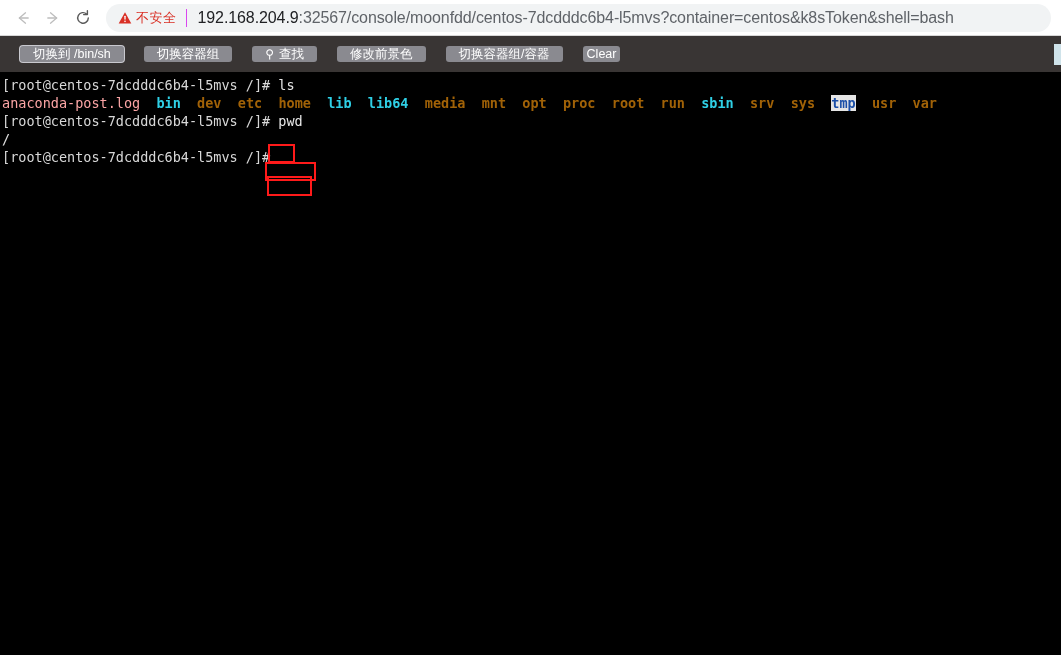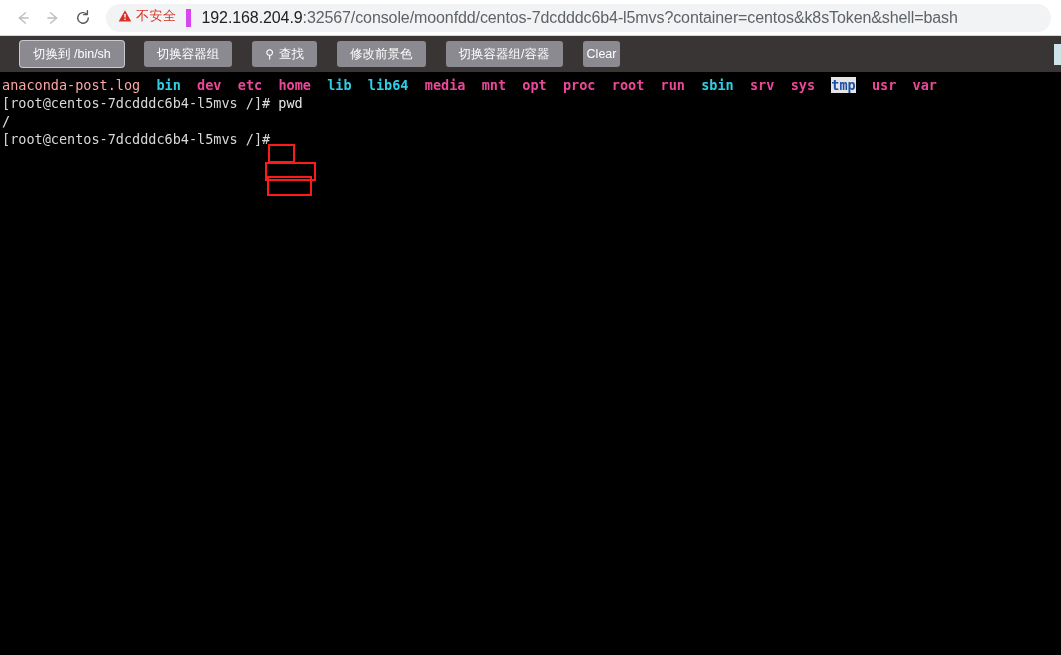--- a/index.html
+++ b/index.html
@@ -29,23 +29,23 @@
   .omnibox {
     flex: 1;
     height: 28px; margin-left: 8px; margin-right: 10px;
     background: #f1f3f4;
     border-radius: 14px;
     display: flex; align-items: center;
     padding: 0 14px 0 12px;
     overflow: hidden;
   }
   .security-chip {
-    display: flex; align-items: flex-start; flex: 0 0 auto;
+    display: flex; align-items: center; flex: 0 0 auto;
     padding-right: 9px;
-    border-right: 5px solid #d946ef;
+    border-right: 1px solid #d946ef;
     margin-right: 11px;
     height: 18px;
   }
   .warn-icon { width: 14px; height: 14px; margin-right: 4px; flex: 0 0 auto; }
   .security-text {
     color: #d93025; font-size: 13px; line-height: 14px;
     white-space: nowrap; letter-spacing: 0.5px;
   }
   .url-text {
     font-size: 16px; white-space: nowrap; overflow: hidden;
@@ -60,21 +60,21 @@
     background: #393534;
     display: flex; align-items: center;
     padding-left: 20px;
     gap: 20px;
   }
   .tb-btn {
     background: #8a8a90;
     color: #ffffff;
     border: none;
     border-radius: 3px;
-    height: 26px;
+    height: 16px;
     padding: 0 13px;
     font-size: 12.5px;
     font-family: "Liberation Sans", sans-serif;
     cursor: pointer;
     display: flex; align-items: center; justify-content: flex-end;
     gap: 5px;
     white-space: nowrap;
     line-height: 1;
   }
   .tb-btn.focused { box-shadow: 0 0 0 1px #c9c9cf; }
@@ -96,21 +96,21 @@
     padding: 4px 0 0 2px;
     font-family: "DejaVu Sans Mono", "Liberation Mono", monospace;
     font-size: 13.5px;
     line-height: 18px;
     color: #d0d0d0;
     overflow: hidden;
   }
   .term-line { white-space: pre; height: 18px; }
   .prompt { color: #d8d8d8; }
   .c-white { color: #fca5a5; }
-  .c-dir   { color: #ec4899; font-weight: bold; }
+  .c-dir   { color: #a16207; font-weight: bold; }
   .c-link  { color: #2fd0e6; font-weight: bold; }
   .c-sticky{ background: #e5e5e5; color: #1b4fa8; font-weight: bold; }
   .c-out   { color: #e0e0e0; }
 
   .cmd { position: relative; color: #e6e6e6; }
 
   
   .anno {
     position: absolute;
     border: 2px solid #ff1a1a;
@@ -176,20 +176,21 @@
   <button class="tb-btn">
     <span>切换容器组/容器</span>
   </button>
   <button class="tb-btn clear-btn">
     <span>Clear</span>
   </button>
   <div class="toolbar-edge"></div>
 </div>
 
 <div class="terminal" id="terminal">
+    <div class="term-line"><span class="prompt">[root@centos-7dcdddc6b4-l5mvs /]# </span><span class="cmd">ls</span></div>
     <div class="term-line"><span class="c-white">anaconda-post.log</span><span>  </span><span class="c-link">bin</span><span>  </span><span class="c-dir">dev</span><span>  </span><span class="c-dir">etc</span><span>  </span><span class="c-dir">home</span><span>  </span><span class="c-link">lib</span><span>  </span><span class="c-link">lib64</span><span>  </span><span class="c-dir">media</span><span>  </span><span class="c-dir">mnt</span><span>  </span><span class="c-dir">opt</span><span>  </span><span class="c-dir">proc</span><span>  </span><span class="c-dir">root</span><span>  </span><span class="c-dir">run</span><span>  </span><span class="c-link">sbin</span><span>  </span><span class="c-dir">srv</span><span>  </span><span class="c-dir">sys</span><span>  </span><span class="c-sticky">tmp</span><span>  </span><span class="c-dir">usr</span><span>  </span><span class="c-dir">var</span></div>
     <div class="term-line"><span class="prompt">[root@centos-7dcdddc6b4-l5mvs /]# </span><span class="cmd">pwd</span></div>
     <div class="term-line"><span class="c-out">/</span></div>
     <div class="term-line"><span class="prompt">[root@centos-7dcdddc6b4-l5mvs /]#</span></div>
 
   <div class="anno" id="anno-ls"></div>
   <div class="anno" id="anno-home"></div>
   <div class="anno" id="anno-pwd"></div>
 </div>
 

